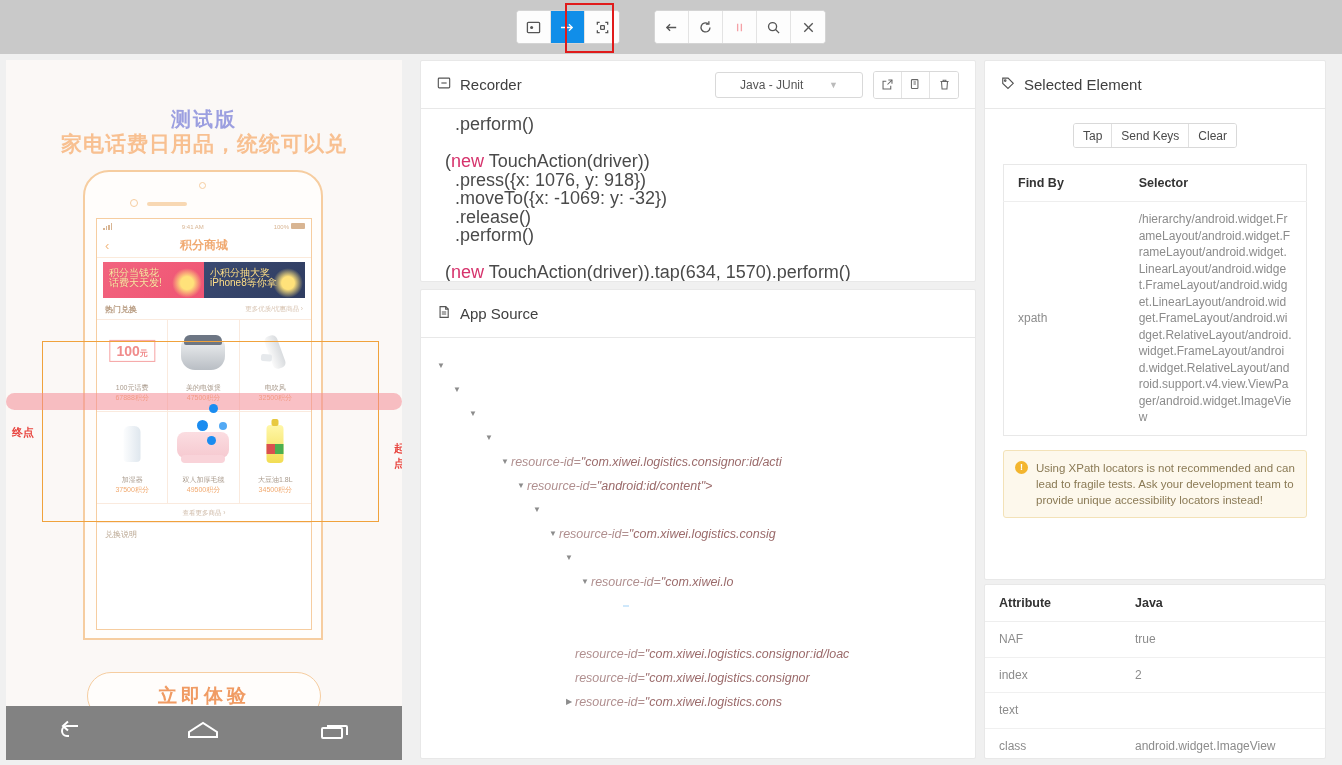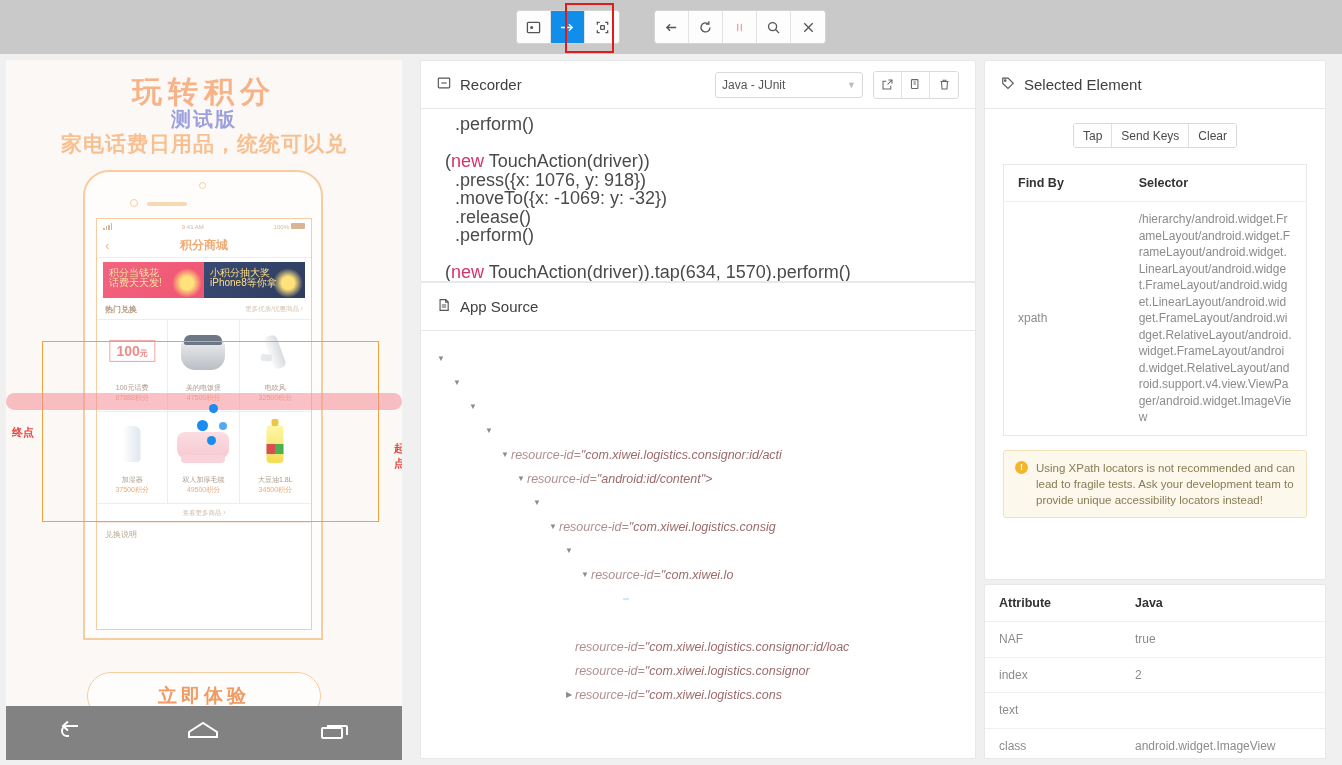--- a/index.html
+++ b/index.html
@@ -250,40 +250,40 @@
   }
   
   #sel-box {
     position: absolute; left: 36px; top: 281px; width: 337px; height: 181px;
     border: 1px solid #f0a23c; pointer-events: none;
   }
 
   
   #mid-col {
     width: 570px; padding: 6px 4px 6px 10px;
-    display: flex; flex-direction: column; 
+    display: flex; flex-direction: column; gap: 7px;
   }
   .card {
     background: #ffffff; border: 1px solid #e8e8e8; border-radius: 2px;
   }
   .card-head {
     height: 48px; display: flex; align-items: center;
     padding: 0 16px; border-bottom: 1px solid #e8e8e8;
     justify-content: space-between;
   }
   .card-title {
     display: flex; align-items: center; gap: 9px;
     font-size: 15px; color: #404040;
   }
   .card-title svg { stroke: #555; fill: none; stroke-width: 1.3; }
   .head-right { display: flex; align-items: center; gap: 0; }
   #lang-select {
     width: 148px; height: 26px; border: 1px solid #d9d9d9; border-radius: 3px;
     display: flex; align-items: center; justify-content: space-between;
-    padding: 0 6px; font-size: 12px; color: #555; background: #fff;
+    padding: 0 24px; font-size: 12px; color: #555; background: #fff;
     margin-right: 10px; cursor: pointer;
   }
   #lang-select .caret { color: #bbb; font-size: 9px; }
   .icon-grp { display: flex; border: 1px solid #d9d9d9; border-radius: 3px; overflow: hidden; }
   .icon-btn {
     width: 28px; height: 26px; display: flex; align-items: center;
     justify-content: center; background: #fff;
     border-right: 1px solid #e3e3e3; cursor: pointer;
   }
   .icon-btn:last-child { border-right: none; }
@@ -414,21 +414,20 @@
     </div>
   </div>
   <div id="swipe-marker"></div>
 </div>
 
 <div id="content">
 
   <div id="screen-col">
     <div id="device">
 
-      <div class="promo" id="promo-title">玩转积分</div>
       <div class="promo" id="promo-sub">测试版</div>
       <div class="promo" id="promo-line">家电话费日用品，统统可以兑</div>
 
       <div id="phone-outline">
         <div id="speaker-dot"></div>
         <div id="cam-dot"></div>
         <div id="speaker-bar"></div>
 
         <div id="inner-screen">
           <div id="status-bar">

